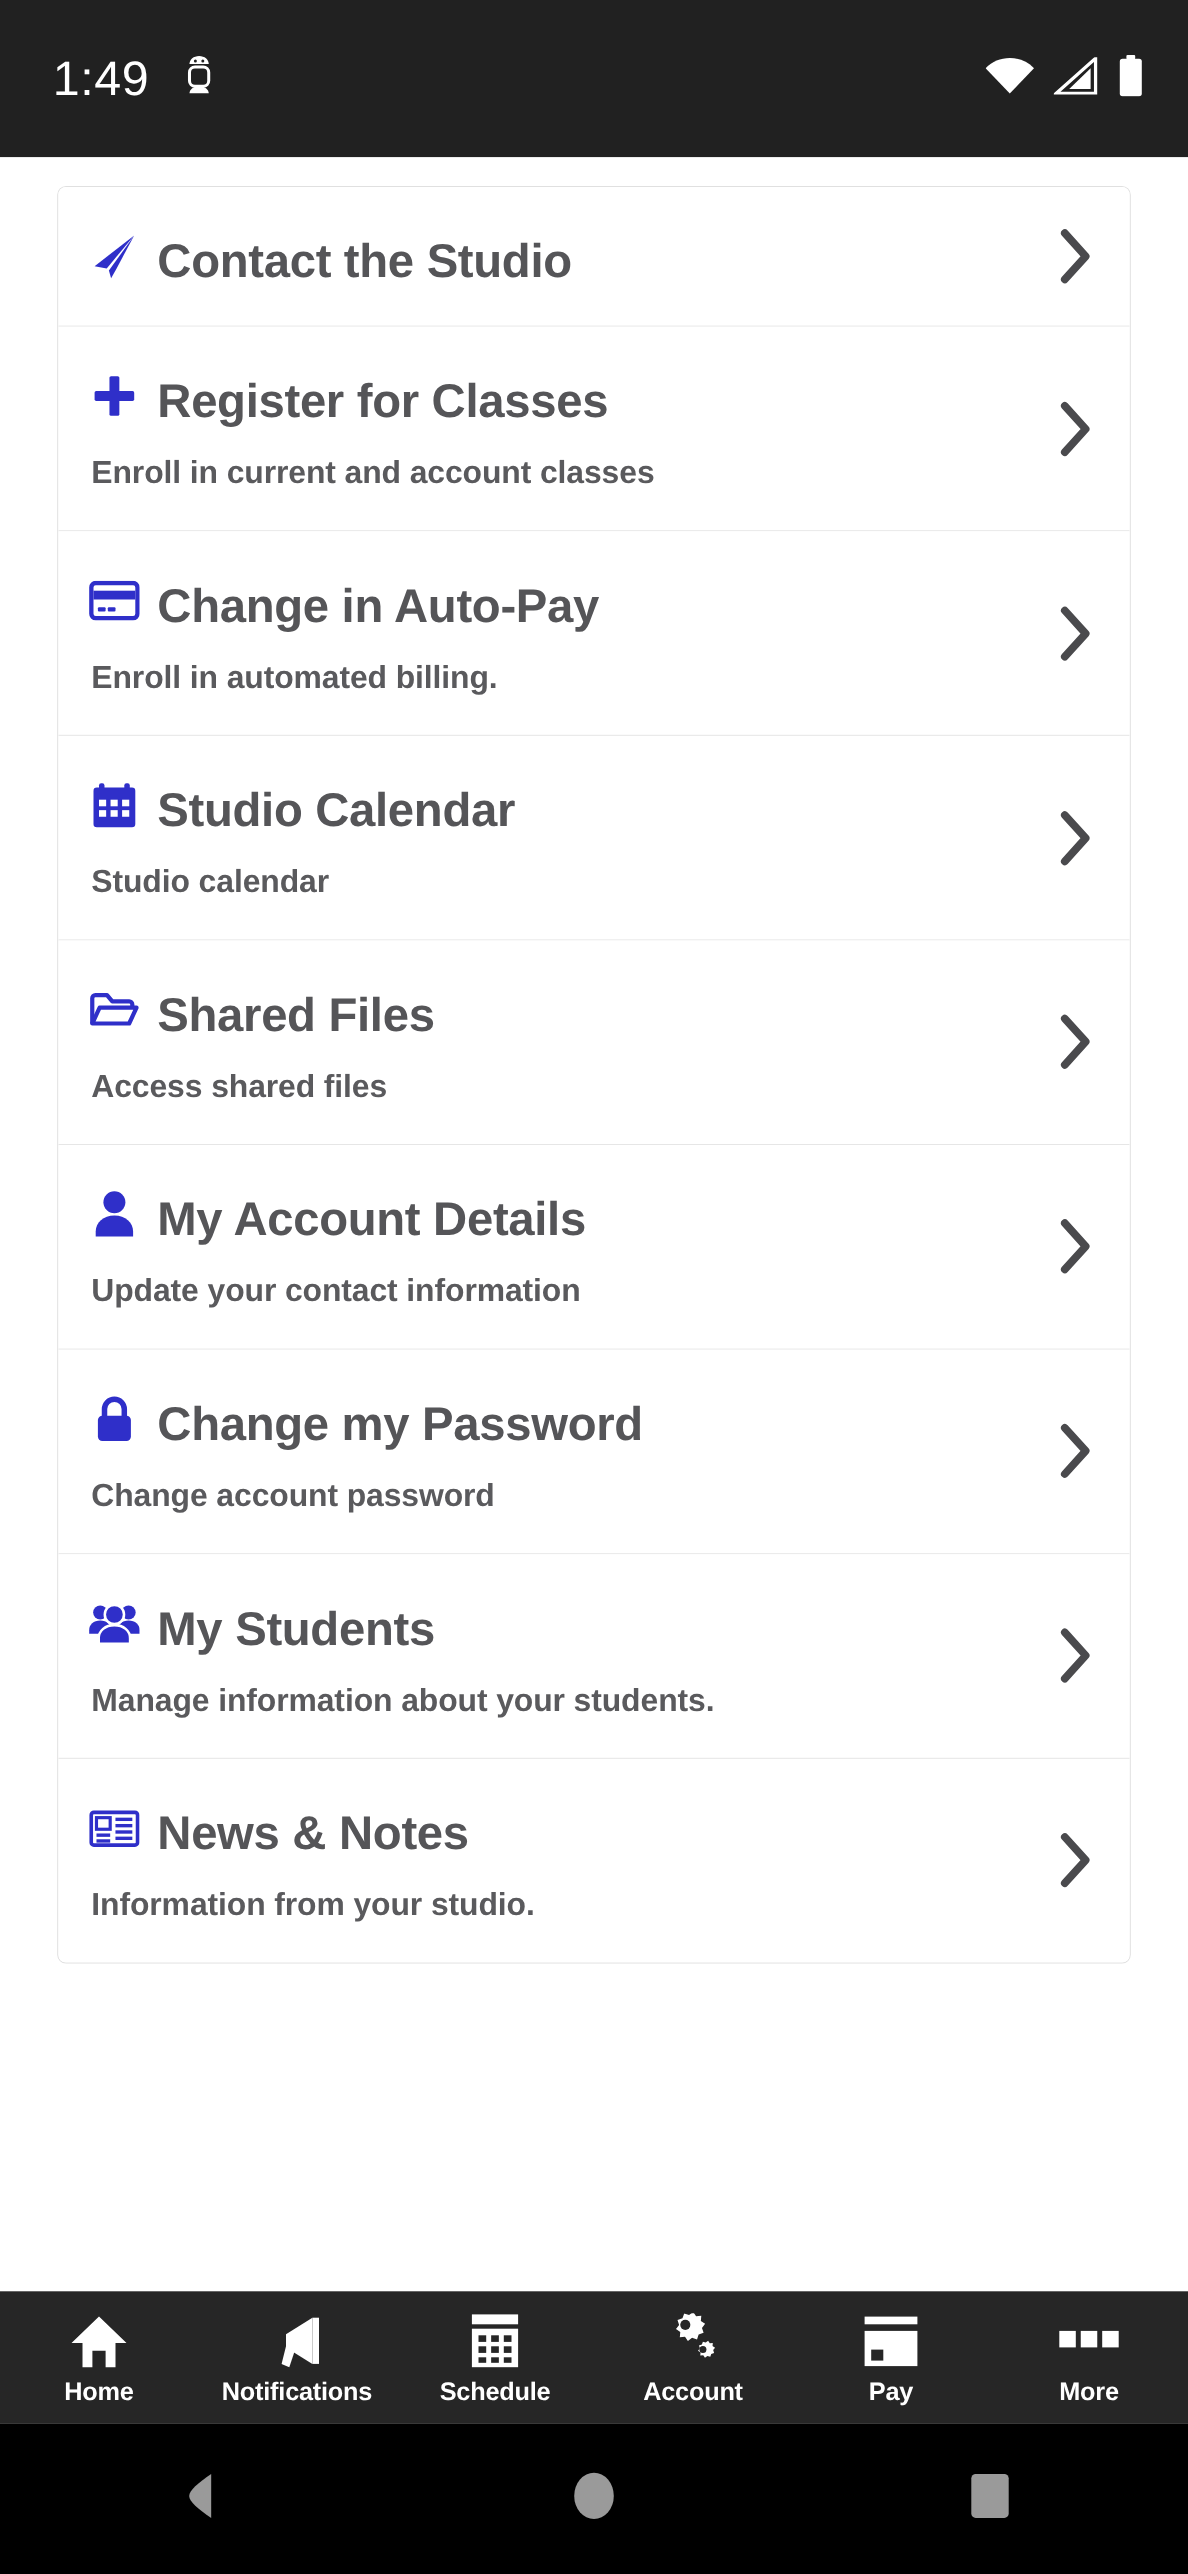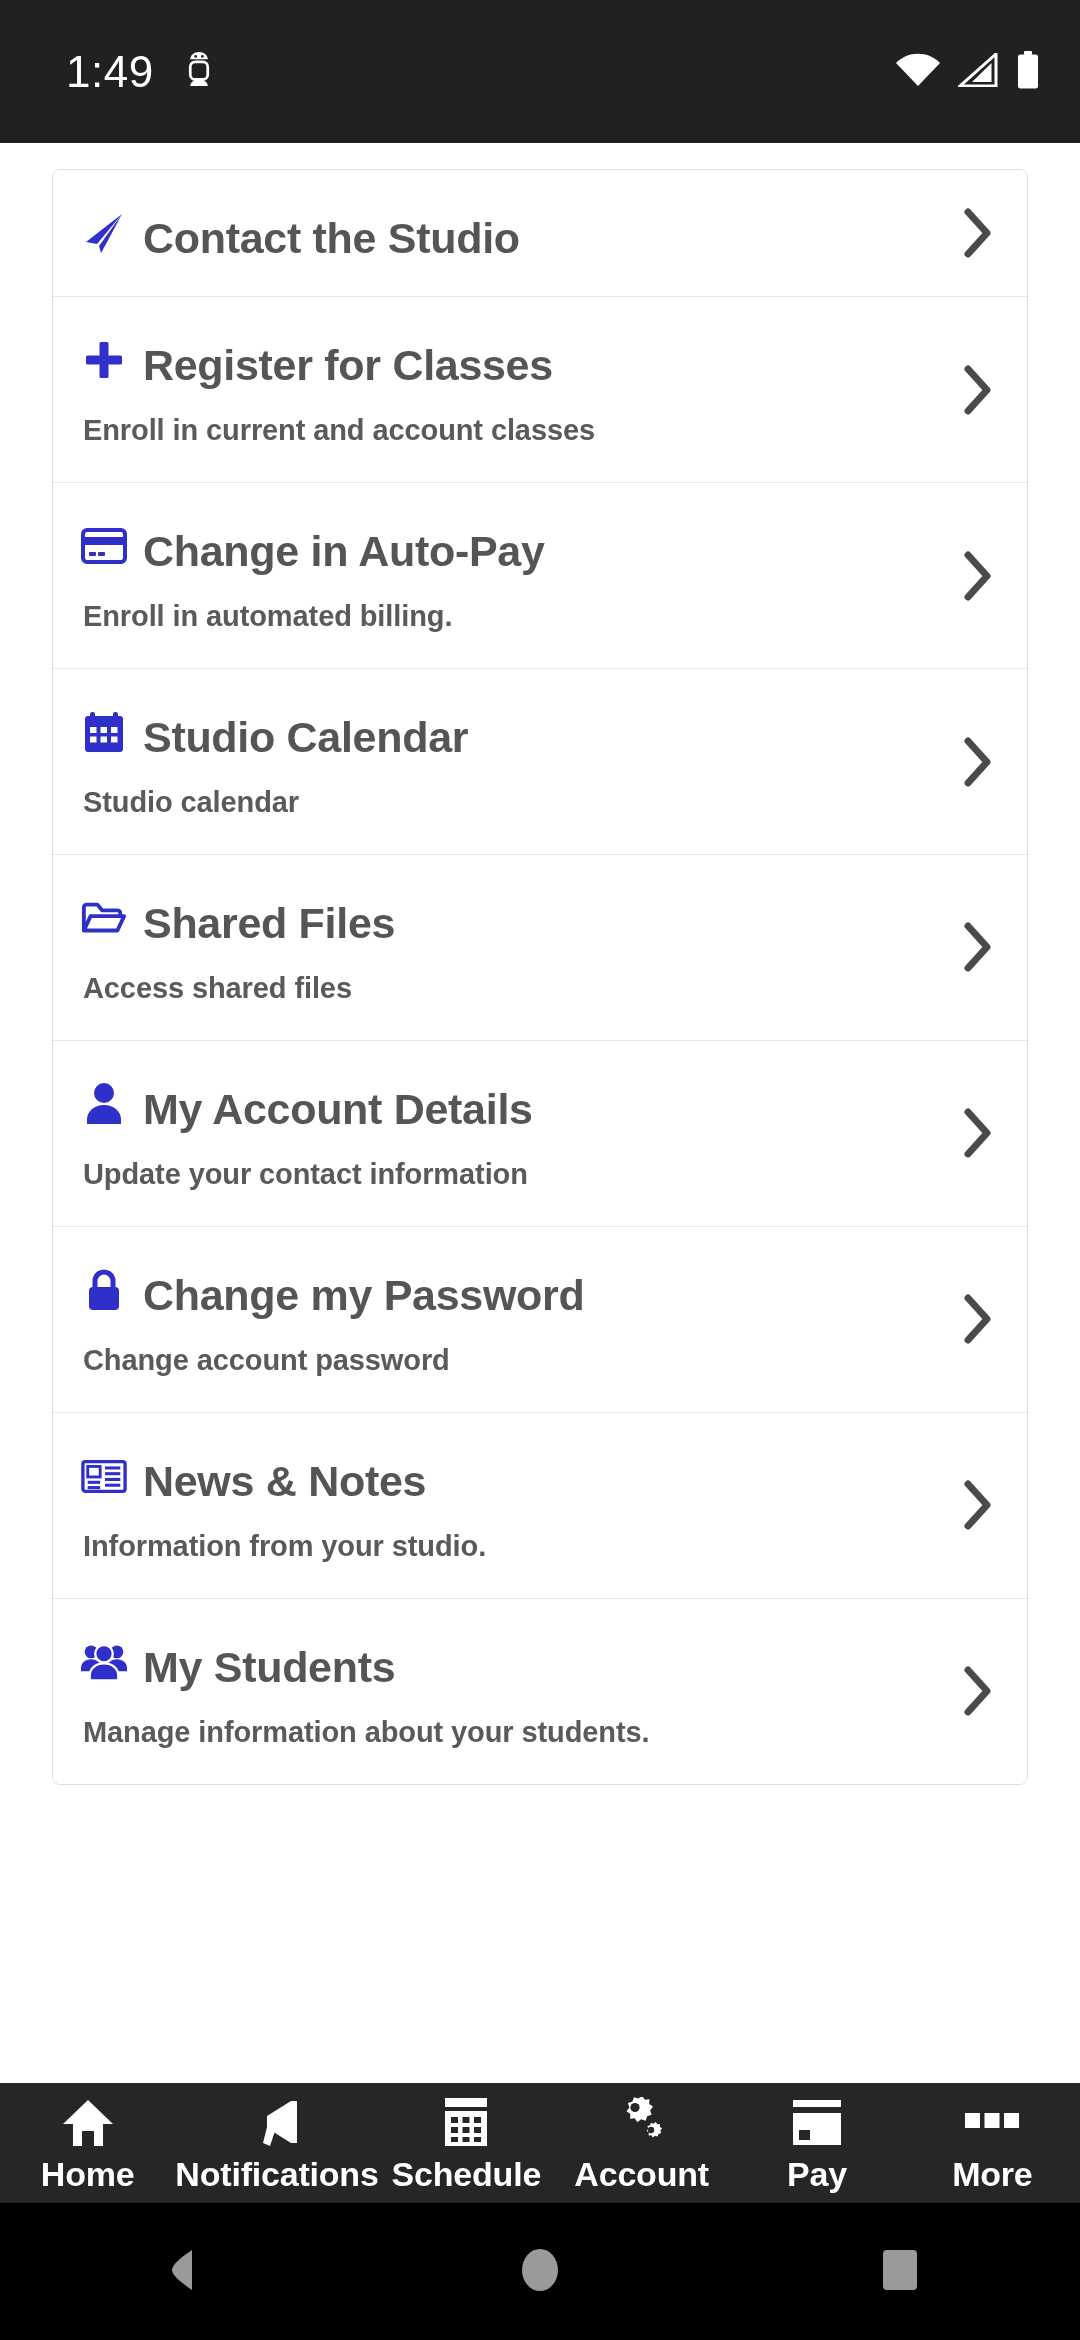--- a/index.html
+++ b/index.html
@@ -9,21 +9,21 @@
     font-family:"Liberation Sans", sans-serif;
     overflow:hidden;
   }
   #phone { position:relative; width:1080px; height:2340px; background:#ffffff; }
 
   
   .statusbar {
     position:absolute; top:0; left:0; width:1080px; height:143px;
     background:#212121; color:#ffffff;
     display:flex; align-items:center; justify-content:space-between;
-    padding:0 40px 0 66px;
+    padding:0 40px 0 48px;
   }
   .sb-left { display:flex; align-items:center; gap:30px; }
   .sb-time { font-size:44px; font-weight:400; letter-spacing:0.5px; line-height:1; }
   .sb-right { display:flex; align-items:center; gap:18px; }
 
   
   .content {
     position:absolute; top:143px; left:0; width:1080px; height:1935px;
     background:#ffffff; overflow:hidden;
   }
@@ -68,21 +68,21 @@
     position:absolute; left:0; bottom:137px; width:1080px; height:120px;
     background:#262626; display:flex; align-items:center;
   }
   .tab {
     flex:1 1 0; height:100%;
     display:flex; flex-direction:column; align-items:center; justify-content:center;
     gap:8px; color:#ffffff;
   }
   .tab-icon { height:54px; display:flex; align-items:flex-end; justify-content:center; }
   .tab-icon svg { display:block; }
-  .tab-label { font-size:34px; font-weight:700; color:#ffffff; letter-spacing:-0.2px; }
+  .tab-label { font-size:23px; font-weight:700; color:#ffffff; letter-spacing:-0.2px; }
 
   
   .navbar {
     position:absolute; left:0; bottom:0; width:1080px; height:137px;
     background:#000000; display:flex; align-items:center; justify-content:space-around;
   }
   .navbtn { width:150px; height:100%; display:flex; align-items:center; justify-content:center; }
 </style>
 </head>
 <body>
@@ -258,58 +258,58 @@
         <span class="chevron">
           <svg width="34" height="52" viewBox="0 0 34 52" fill="none" stroke="#4a4a4d" stroke-width="7" stroke-linecap="round" stroke-linejoin="round">
             <path d="M7 5 L26 26 L7 47"></path>
           </svg>
         </span>
       </div>
 
       <div class="row">
         <div class="row-head">
           <span class="row-icon">
+            <svg width="50" height="42" viewBox="0 0 50 42" fill="#2f2fc9">
+              <circle cx="11" cy="10" r="7"></circle>
+              <path d="M11 18 C4.5 18 0 22 0 27.5 V31 h22 v-3.5 C22 22 17.5 18 11 18z"></path>
+              <circle cx="39" cy="10" r="7"></circle>
+              <path d="M39 18 C32.5 18 28 22 28 27.5 V31 h22 v-3.5 C50 22 45.5 18 39 18z"></path>
+              <circle cx="25" cy="12" r="9.5" stroke="#fff" stroke-width="2.5"></circle>
+              <path d="M25 22.5 C16 22.5 9.5 28 9.5 35.5 V41 h31 v-5.5 C40.5 28 34 22.5 25 22.5z" stroke="#fff" stroke-width="2.5"></path>
+            </svg>
+          </span>
+          <span class="row-title">My Students</span>
+        </div>
+        <div class="row-sub">Manage information about your students.</div>
+        <span class="chevron">
+          <svg width="34" height="52" viewBox="0 0 34 52" fill="none" stroke="#4a4a4d" stroke-width="7" stroke-linecap="round" stroke-linejoin="round">
+            <path d="M7 5 L26 26 L7 47"></path>
+          </svg>
+        </span>
+      </div>
+
+      <div class="row">
+        <div class="row-head">
+          <span class="row-icon">
             <svg width="48" height="38" viewBox="0 0 48 38" fill="none">
               <rect x="2" y="4" width="44" height="31" rx="2.5" stroke="#2f2fc9" stroke-width="3.5"></rect>
               <rect x="7" y="9" width="13" height="11" stroke="#2f2fc9" stroke-width="3"></rect>
               <g fill="#2f2fc9">
                 <rect x="7" y="24" width="13" height="3.2"></rect>
                 <rect x="7" y="29.5" width="13" height="3.2"></rect>
                 <rect x="25" y="9" width="16" height="3.2"></rect>
                 <rect x="25" y="15" width="16" height="3.2"></rect>
                 <rect x="25" y="21" width="16" height="3.2"></rect>
                 <rect x="25" y="27" width="16" height="3.2"></rect>
               </g>
             </svg>
           </span>
           <span class="row-title">News &amp; Notes</span>
         </div>
         <div class="row-sub">Information from your studio.</div>
-        <span class="chevron">
-          <svg width="34" height="52" viewBox="0 0 34 52" fill="none" stroke="#4a4a4d" stroke-width="7" stroke-linecap="round" stroke-linejoin="round">
-            <path d="M7 5 L26 26 L7 47"></path>
-          </svg>
-        </span>
-      </div>
-
-      <div class="row">
-        <div class="row-head">
-          <span class="row-icon">
-            <svg width="50" height="42" viewBox="0 0 50 42" fill="#2f2fc9">
-              <circle cx="11" cy="10" r="7"></circle>
-              <path d="M11 18 C4.5 18 0 22 0 27.5 V31 h22 v-3.5 C22 22 17.5 18 11 18z"></path>
-              <circle cx="39" cy="10" r="7"></circle>
-              <path d="M39 18 C32.5 18 28 22 28 27.5 V31 h22 v-3.5 C50 22 45.5 18 39 18z"></path>
-              <circle cx="25" cy="12" r="9.5" stroke="#fff" stroke-width="2.5"></circle>
-              <path d="M25 22.5 C16 22.5 9.5 28 9.5 35.5 V41 h31 v-5.5 C40.5 28 34 22.5 25 22.5z" stroke="#fff" stroke-width="2.5"></path>
-            </svg>
-          </span>
-          <span class="row-title">My Students</span>
-        </div>
-        <div class="row-sub">Manage information about your students.</div>
         <span class="chevron">
           <svg width="34" height="52" viewBox="0 0 34 52" fill="none" stroke="#4a4a4d" stroke-width="7" stroke-linecap="round" stroke-linejoin="round">
             <path d="M7 5 L26 26 L7 47"></path>
           </svg>
         </span>
       </div>
 
     </div>
   </div>
 

